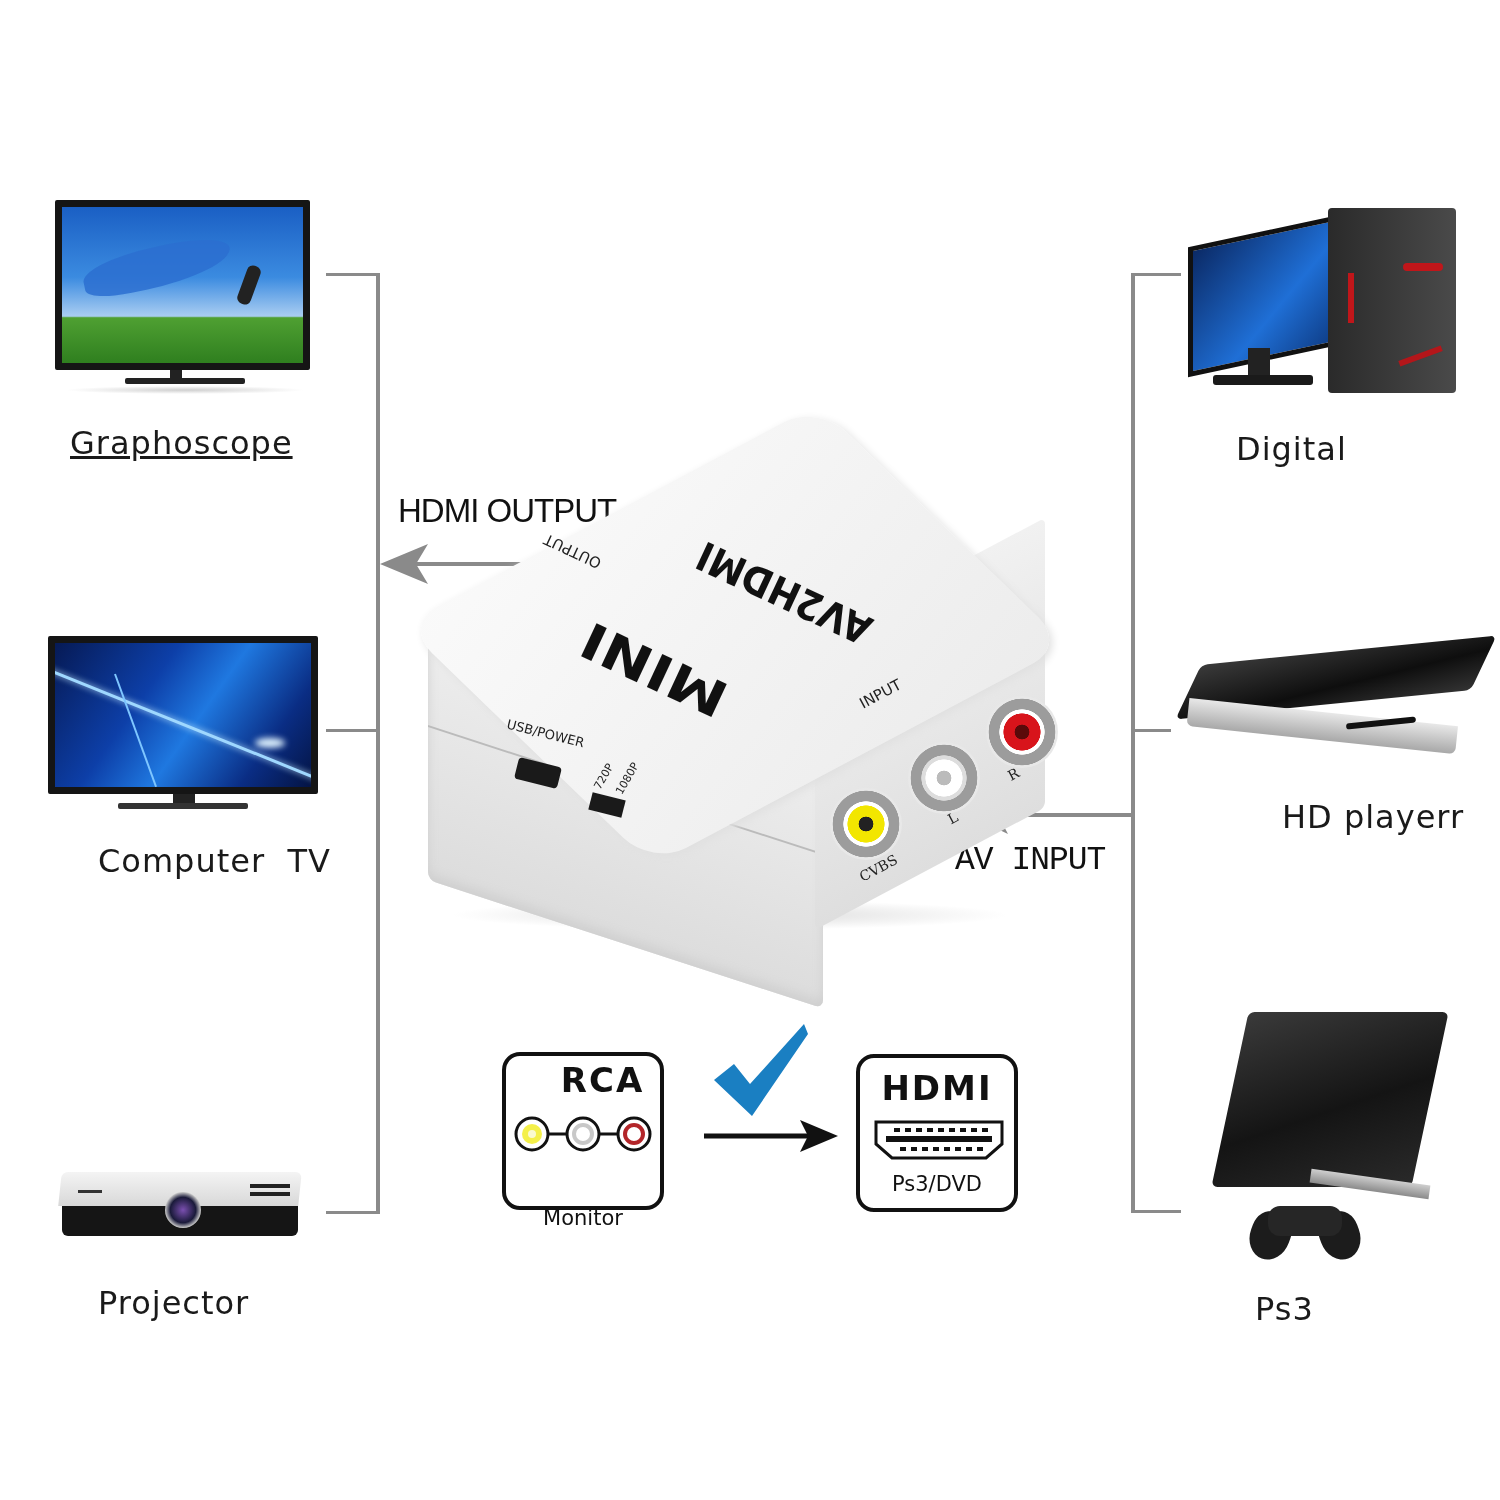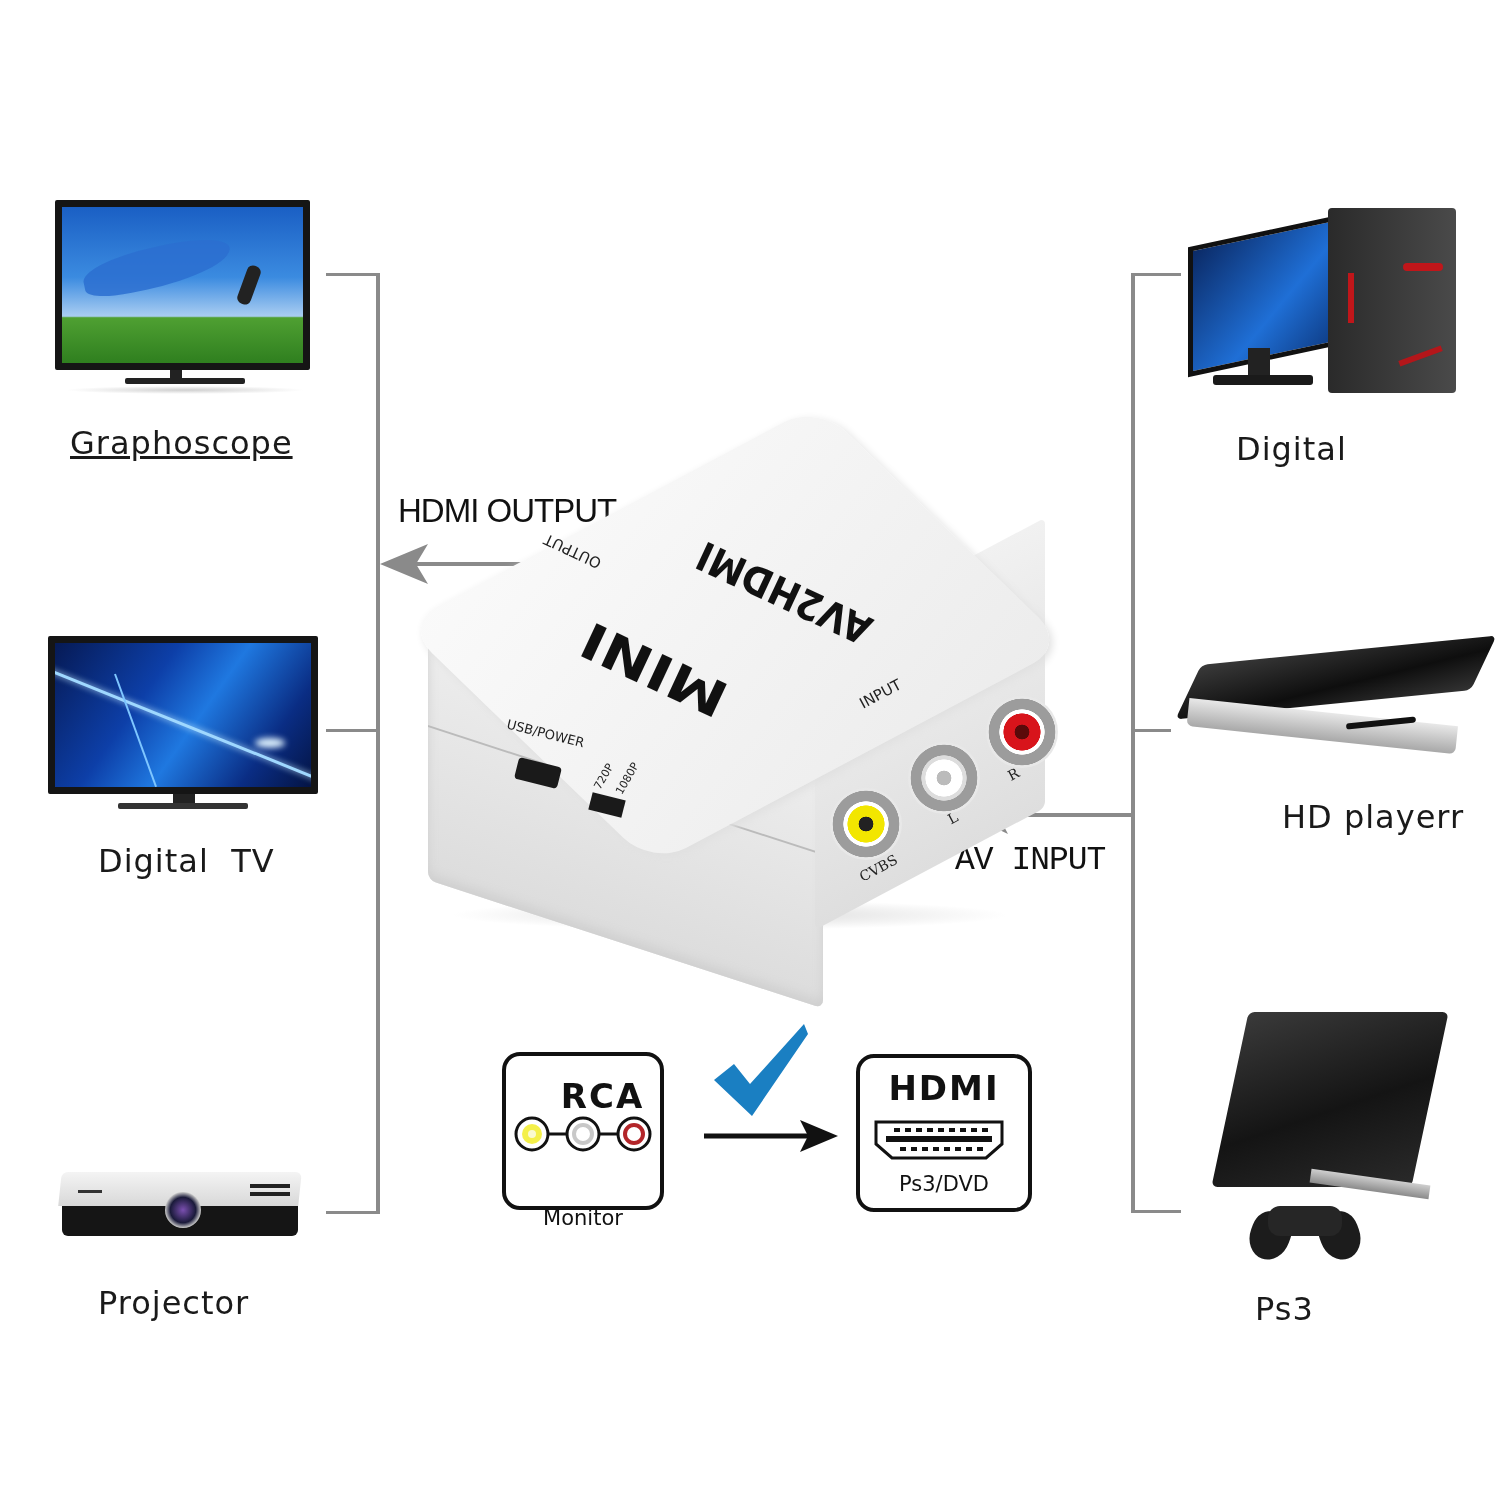--- a/index.html
+++ b/index.html
@@ -43,21 +43,21 @@
 
 <div class="abs" style="left:48px;top:636px;width:270px;height:175px;">
   <div class="tv-screen sky2" style="left:0;top:0;width:270px;height:158px;">
     <div class="abs" style="left:-20px;top:20px;width:320px;height:3px;background:#9fd8ff;transform:rotate(22deg);transform-origin:left;box-shadow:0 0 6px #bfe7ff;"></div>
     <div class="abs" style="left:60px;top:30px;width:120px;height:2px;background:#7ec6ff;transform:rotate(70deg);transform-origin:left;"></div>
     <div class="abs" style="left:200px;top:95px;width:30px;height:10px;background:#dff3ff;border-radius:50%;filter:blur(3px);"></div>
   </div>
   <div class="tv-stand" style="left:125px;top:158px;width:22px;height:10px;"></div>
   <div class="tv-stand" style="left:70px;top:167px;width:130px;height:6px;border-radius:2px;background:#333;"></div>
 </div>
-<div class="label" style="left:98px;top:842px;white-space:pre;">Digital  TV</div>
+<div class="label" style="left:98px;top:842px;white-space:pre;">Computer  TV</div>
 
 <div class="abs" style="left:60px;top:1172px;width:240px;height:80px;">
   <div class="abs" style="left:0;top:0;width:240px;height:34px;background:linear-gradient(180deg,#f4f4f4,#d8d8d8);border-radius:6px 6px 0 0;transform:skewX(-6deg);"></div>
   <div class="abs" style="left:2px;top:34px;width:236px;height:30px;background:#151515;border-radius:0 0 6px 6px;"></div>
   <div class="abs" style="left:105px;top:20px;width:36px;height:36px;border-radius:50%;background:radial-gradient(circle,#7a4fb0 0%,#1a1a3a 50%,#c8c8c8 70%);"></div>
   <div class="abs" style="left:190px;top:12px;width:40px;height:4px;background:#222;"></div>
   <div class="abs" style="left:190px;top:20px;width:40px;height:4px;background:#222;"></div>
   <div class="abs" style="left:18px;top:18px;width:24px;height:3px;background:#333;"></div>
 </div>
 <div class="label" style="left:98px;top:1284px;">Projector</div>
@@ -142,21 +142,21 @@
 
   <div class="rca" style="left:410px;top:308px;width:72px;height:72px;background:radial-gradient(circle,#222 0 14%, #f2e600 15% 36%, #fff 37% 44%, #9c9c9c 45% 65%, #e8e8e8 66%);"></div>
   <div class="rca" style="left:488px;top:262px;width:72px;height:72px;background:radial-gradient(circle,#bbb 0 14%, #ffffff 15% 36%, #ddd 37% 44%, #9c9c9c 45% 65%, #e8e8e8 66%);"></div>
   <div class="rca" style="left:566px;top:216px;width:72px;height:72px;background:radial-gradient(circle,#5a0a0a 0 14%, #d8141b 15% 36%, #fff 37% 44%, #9c9c9c 45% 65%, #e8e8e8 66%);"></div>
   <div class="abs" style="left:438px;top:380px;font-family:'DejaVu Serif',serif;font-size:14px;color:#222;transform:rotate(-28deg);">CVBS</div>
   <div class="abs" style="left:528px;top:330px;font-family:'DejaVu Serif',serif;font-size:14px;color:#222;transform:rotate(-28deg);">L</div>
   <div class="abs" style="left:588px;top:286px;font-family:'DejaVu Serif',serif;font-size:14px;color:#222;transform:rotate(-28deg);">R</div>
 </div>
 
 <div class="rbox" style="left:502px;top:1052px;width:162px;height:158px;">
-  <div class="rbox-title" style="top:20px;padding-left:39px;">RCA</div>
+  <div class="rbox-title" style="top:4px;padding-left:39px;">RCA</div>
   <div class="abs" style="left:6px;top:58px;width:142px;height:40px;">
     <svg width="142" height="40" viewBox="0 0 142 40">
       <line x1="20" y1="20" x2="122" y2="20" stroke="#111" stroke-width="3"></line>
       <circle cx="20" cy="20" r="16" fill="#fff" stroke="#111" stroke-width="3"></circle>
       <circle cx="20" cy="20" r="10" fill="#f4f04a"></circle>
       <circle cx="20" cy="20" r="4" fill="#fafad0"></circle>
       <circle cx="71" cy="20" r="16" fill="#fff" stroke="#111" stroke-width="3"></circle>
       <circle cx="71" cy="20" r="9" fill="none" stroke="#c8c8c8" stroke-width="4"></circle>
       <circle cx="122" cy="20" r="16" fill="#fff" stroke="#111" stroke-width="3"></circle>
       <circle cx="122" cy="20" r="9" fill="none" stroke="#b3262a" stroke-width="4"></circle>
@@ -171,21 +171,21 @@
   </svg>
 </div>
 
 <div class="abs" style="left:700px;top:1118px;width:140px;height:36px;">
   <svg width="140" height="36" viewBox="0 0 140 36">
     <line x1="4" y1="18" x2="108" y2="18" stroke="#111" stroke-width="5"></line>
     <polygon points="100,2 138,18 100,34 108,18" fill="#111"></polygon>
   </svg>
 </div>
 
-<div class="rbox" style="left:856px;top:1054px;width:176px;height:158px;">
+<div class="rbox" style="left:856px;top:1054px;width:162px;height:158px;">
   <div class="rbox-title" style="top:10px;">HDMI</div>
   <div class="abs" style="left:12px;top:60px;width:134px;height:44px;">
     <svg width="134" height="44" viewBox="0 0 134 44">
       <path d="M4,4 H130 V26 L114,40 H20 L4,26 Z" fill="#fff" stroke="#111" stroke-width="3"></path>
       <rect x="14" y="18" width="106" height="6" fill="#111"></rect>
       <g fill="#111">
         <rect x="22" y="10" width="6" height="4"></rect>
           <rect x="33" y="10" width="6" height="4"></rect>
           <rect x="44" y="10" width="6" height="4"></rect>
           <rect x="55" y="10" width="6" height="4"></rect>

